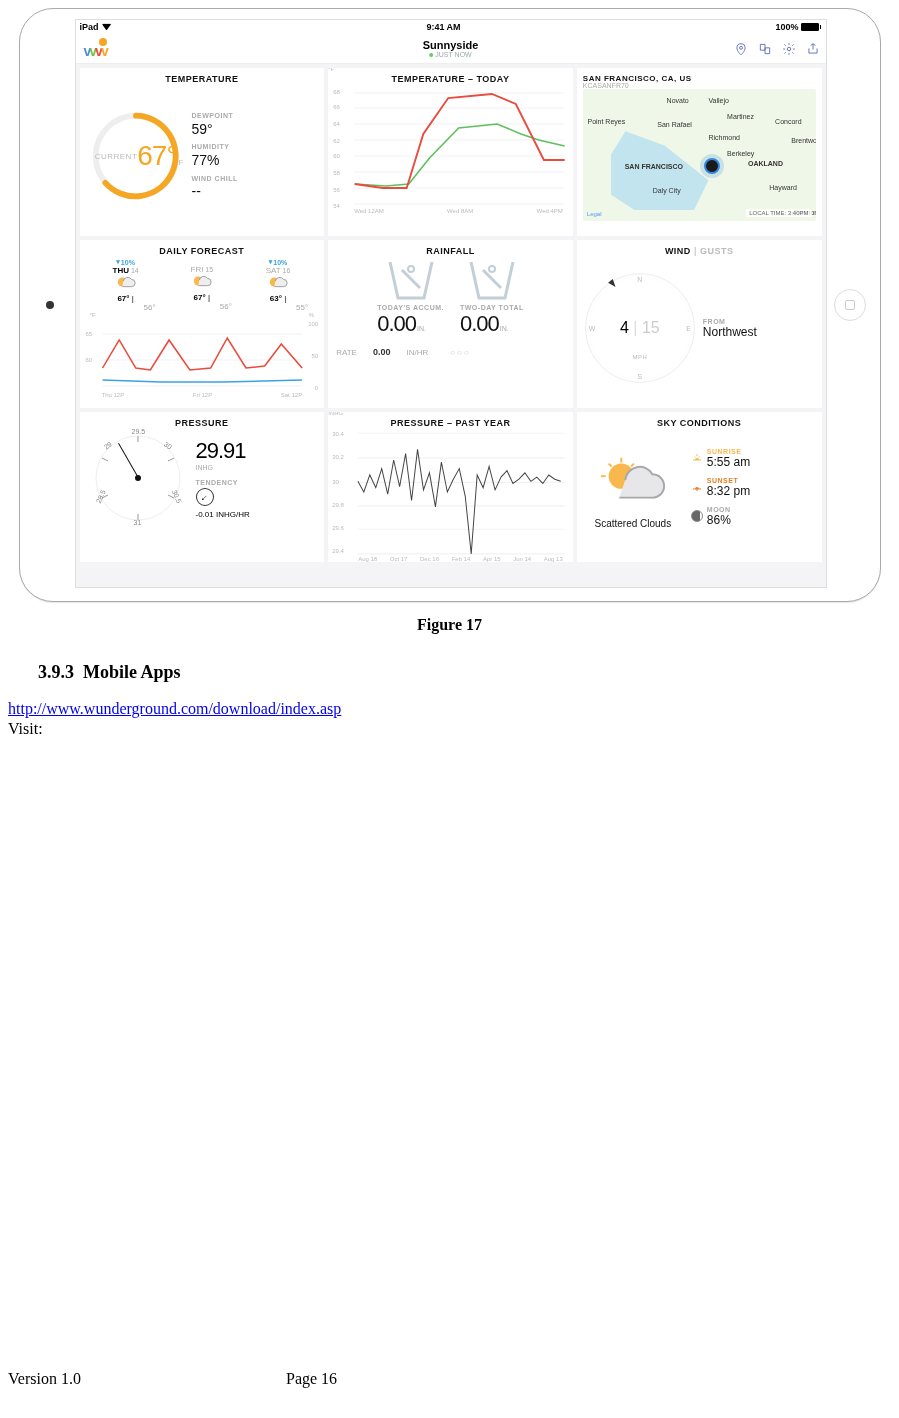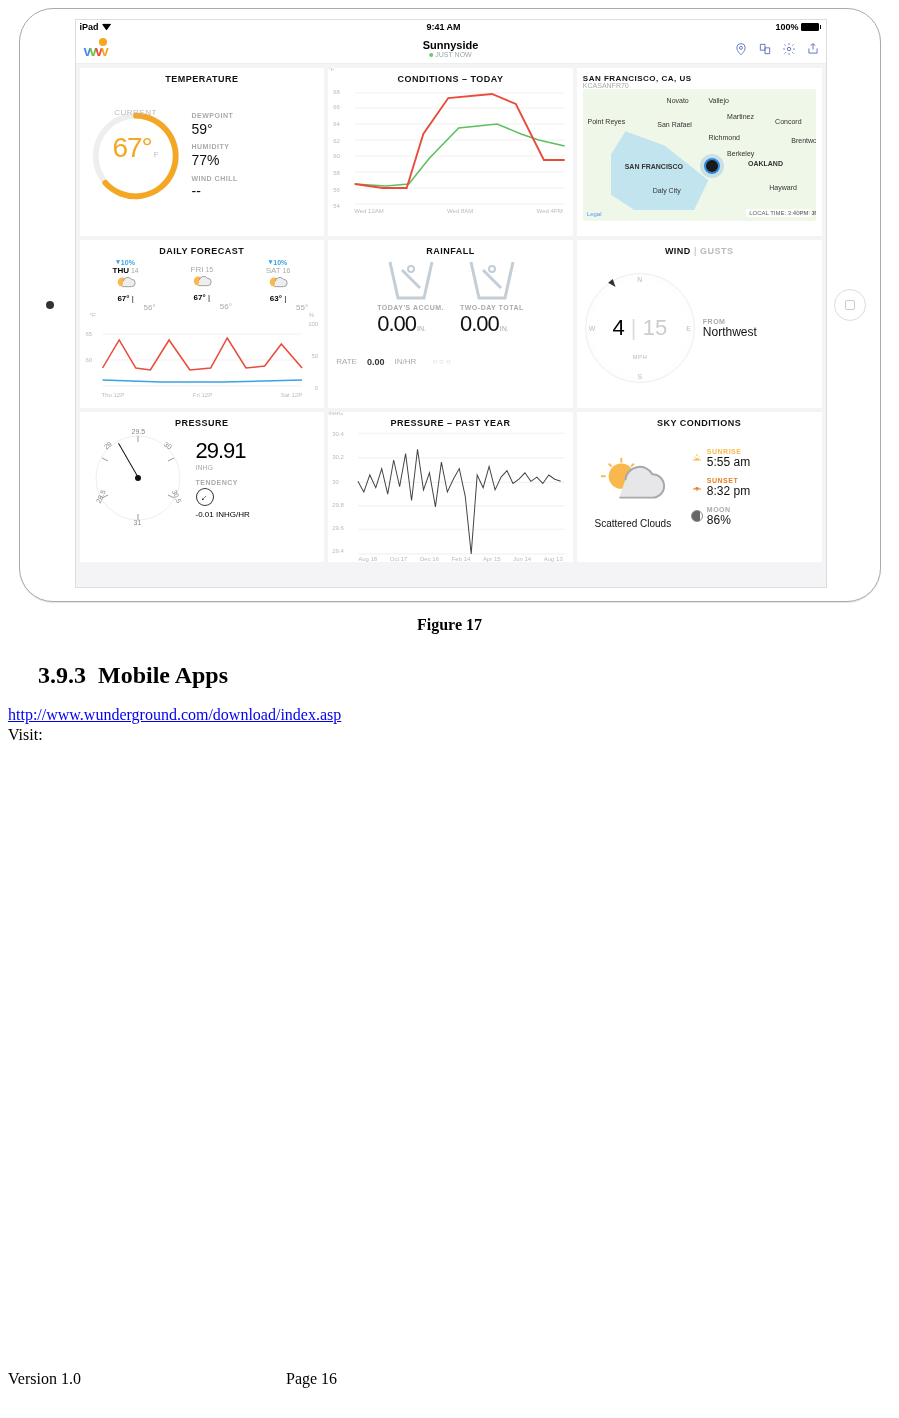--- a/index.html
+++ b/index.html
@@ -30,21 +30,21 @@
   .grid { display: grid; grid-template-columns: repeat(3,1fr); gap: 4px; padding: 4px; background: #f4f4f6; }
   .card { background: #fff; border-radius: 0; padding: 6px 8px 4px; height: 168px; overflow: hidden; }
   .card.short { height: 150px; }
   .card-header { text-align: center; font-size: 9px; font-weight: 700; letter-spacing: .5px; color: #111; }
   .card-sub { text-align: left; font-size: 7px; color: #aaa; margin-top: -1px; }
   .small-label { font-size: 7px; color: #aaa; letter-spacing: .5px; font-weight: 600; }
   
   .temp-main { display: flex; gap: 8px; align-items: center; height: calc(100% - 14px); }
   .gauge-temp { width: 96px; height: 96px; position: relative; }
   .gauge-temp svg { width: 100%; height: 100%; }
-  .gauge-temp .reading { position: absolute; inset: 0; display: flex; flex-direction: column; justify-content: flex-start; align-items: center; gap: 15px; }
+  .gauge-temp .reading { position: absolute; inset: 0; display: flex; flex-direction: row; justify-content: flex-end; align-items: center; }
   .gauge-temp .reading .c { font-size: 8px; color: #bbb; letter-spacing: .5px; }
   .gauge-temp .reading .v { font-size: 28px; font-weight: 200; color: #f5a623; letter-spacing: -1px; }
   .gauge-temp .reading .u { font-size: 8px; color: #bbb; margin-left: 2px; }
   .temp-stats { font-size: 8px; line-height: 1.2; }
   .temp-stats .val { font-size: 14px; font-weight: 300; color: #111; }
   
   .chartfx { position: relative; width: 100%; height: 120px; margin-top: 4px; }
   .chartfx svg { width: 100%; height: 100%; }
   .chartfx .yaxis span { position: absolute; left: -3px; font-size: 6px; color: #bbb; transform: translateY(-50%); }
   .xaxis { display: flex; justify-content: space-between; font-size: 6px; color: #bbb; padding: 0 2px; }
@@ -72,27 +72,27 @@
   .fc-yaxis-r { position: absolute; right: 0; top: 0; height: 100%; } .fc-yaxis-r span{ position: absolute; right: -2px; font-size: 6px; color: #bbb; transform: translateY(-50%); }
   .hilo { font-size: 8px; margin-top: 2px; }
   .hilo b { font-weight: 700; } .hilo i { color: #aaa; font-style: normal; margin-left: 48px; }
   
   .buckets { display: flex; gap: 16px; justify-content: center; margin-top: 4px; }
   .bucket { text-align: left; }
   .bucket .icon { width: 54px; height: 40px; margin: 0 auto 4px; position: relative; }
   .bucket .icon svg { width: 100%; height: 100%; }
   .bucket .val { font-size: 22px; font-weight: 200; color: #111; letter-spacing: -1px; }
   .bucket .unit { font-size: 7px; color: #aaa; margin-left: 1px; }
-  .rate-line { font-size: 8px; color: #aaa; margin-top: 20px; display: flex; align-items: flex-start; gap: 10px; }
+  .rate-line { font-size: 8px; color: #aaa; margin-top: 10px; display: flex; align-items: center; gap: 16px; }
   
   .wind-wrap { display: flex; align-items: center; gap: 8px; height: calc(100% - 14px); }
   .compass { width: 110px; height: 110px; border-radius: 50%; border: 1px solid #eee; position: relative; display: flex; align-items: center; justify-content: center; background: radial-gradient(circle,#fff 60%,#f9f9f9 100%); }
   .compass .cardinal { position: absolute; font-size: 7px; color: #bbb; }
   .compass .cN{top:2px;left:50%;transform:translateX(-50%);} .compass .cS{bottom:2px;left:50%;transform:translateX(-50%);} .compass .cE{right:3px;top:50%;transform:translateY(-50%);} .compass .cW{left:3px;top:50%;transform:translateY(-50%);}
-  .compass .nums { font-size: 22px; font-weight: 200; }
+  .compass .nums { font-size: 16px; font-weight: 200; }
   .compass .mph { font-size: 6px; color: #bbb; position: absolute; bottom: 22px; left: 50%; transform: translateX(-50%); letter-spacing: .5px; }
   .compass .arrowhead { position: absolute; top: 6px; left: 24px; width: 0; height: 0; border-left: 3px solid transparent; border-right: 3px solid transparent; border-top: 8px solid #333; transform: rotate(-40deg); }
   .wind-from { font-size: 8px; color: #aaa; } .wind-from .dir { color: #111; font-size: 12px; }
   
   .press-wrap { display: flex; gap: 8px; align-items: center; }
   .press-gauge { width: 100px; height: 100px; position: relative; }
   .press-gauge svg{width:100%;height:100%;}
   .press-ticks { position: absolute; inset: 0; }
   .press-ticks span { position: absolute; font-size: 7px; color: #888; }
   .p285 { left: 6px; bottom: 28px; transform: rotate(-66deg); } .p29 { left: 16px; top: 14px; transform: rotate(-36deg); } .p295 { left: 44px; top: 0; } .p30 { right: 16px; top: 14px; transform: rotate(36deg); } .p305 { right: 4px; bottom: 28px; transform: rotate(66deg); } .p31 { bottom:2px; left:50%; transform:translateX(-50%) rotate(0); }
@@ -108,21 +108,21 @@
   .sky-wrap{display:flex;gap:10px;align-items:center;height:calc(100% - 14px);}
   .sky-icon{width:96px;text-align:center;}
   .sky-icon svg{width:70px;height:60px;}
   .sky-icon .desc{font-size:10px;line-height:1.1;color:#111;}
   .sun-rows{font-size:7px;}
   .sun-row{display:flex;align-items:center;gap:4px;margin-bottom:8px;}
   .sun-row .v{font-size:12px;color:#111;}
   .sun-row .ic{width:12px;height:12px;}
   .moon-ic{width:12px;height:12px;border-radius:50%;border:1px solid #888;background:linear-gradient(90deg,#666 0 85%,#fff 85% 100%);}
   .figure-caption { text-align: center; font-weight: 700; font-size: 16px; margin-top: 14px; }
-  .heading393 { font-family: "Times New Roman"; font-weight: 700; font-size: 24px; margin: 28px 0 4px 30px; }
+  .heading393 { font-family: "Times New Roman"; font-weight: 700; font-size: 18px; margin: 28px 0 4px 30px; }
   .body-text { font-family: "Times New Roman"; font-size: 16px; line-height: 1.25; text-align: justify; }
   a.link { color: #0000ee; text-decoration: underline; }
   .footer { position: absolute; bottom: 30px; left: 0; right: 0; padding: 0 8px; display: flex; font-size: 16px; font-family: "Times New Roman"; }
   .footer .mid{ position: absolute; left: 286px; font-family: Liberation Serif, serif; }
 </style>
 </head>
 <body>
 
 <div class="page">
 
@@ -199,21 +199,21 @@
             <div class="small-label" style="margin-top:6px">HUMIDITY</div>
             <div class="val">77%</div>
             <div class="small-label" style="margin-top:6px">WIND CHILL</div>
             <div class="val">--</div>
           </div>
         </div>
       </div>
 
       <div class="card" style="position:relative">
         <div class="unit-corner">°F</div>
-        <div class="card-header">CONDITIONS – TODAY</div>
+        <div class="card-header">TEMPERATURE – TODAY</div>
         <div class="chartfx">
           <div class="yaxis">
             <span style="top:3%">68</span>
             <span style="top:16%">66</span>
             <span style="top:30%">64</span>
             <span style="top:44%">62</span>
             <span style="top:57%">60</span>
             <span style="top:71%">58</span>
             <span style="top:85%">56</span>
             <span style="top:98%">54</span>

